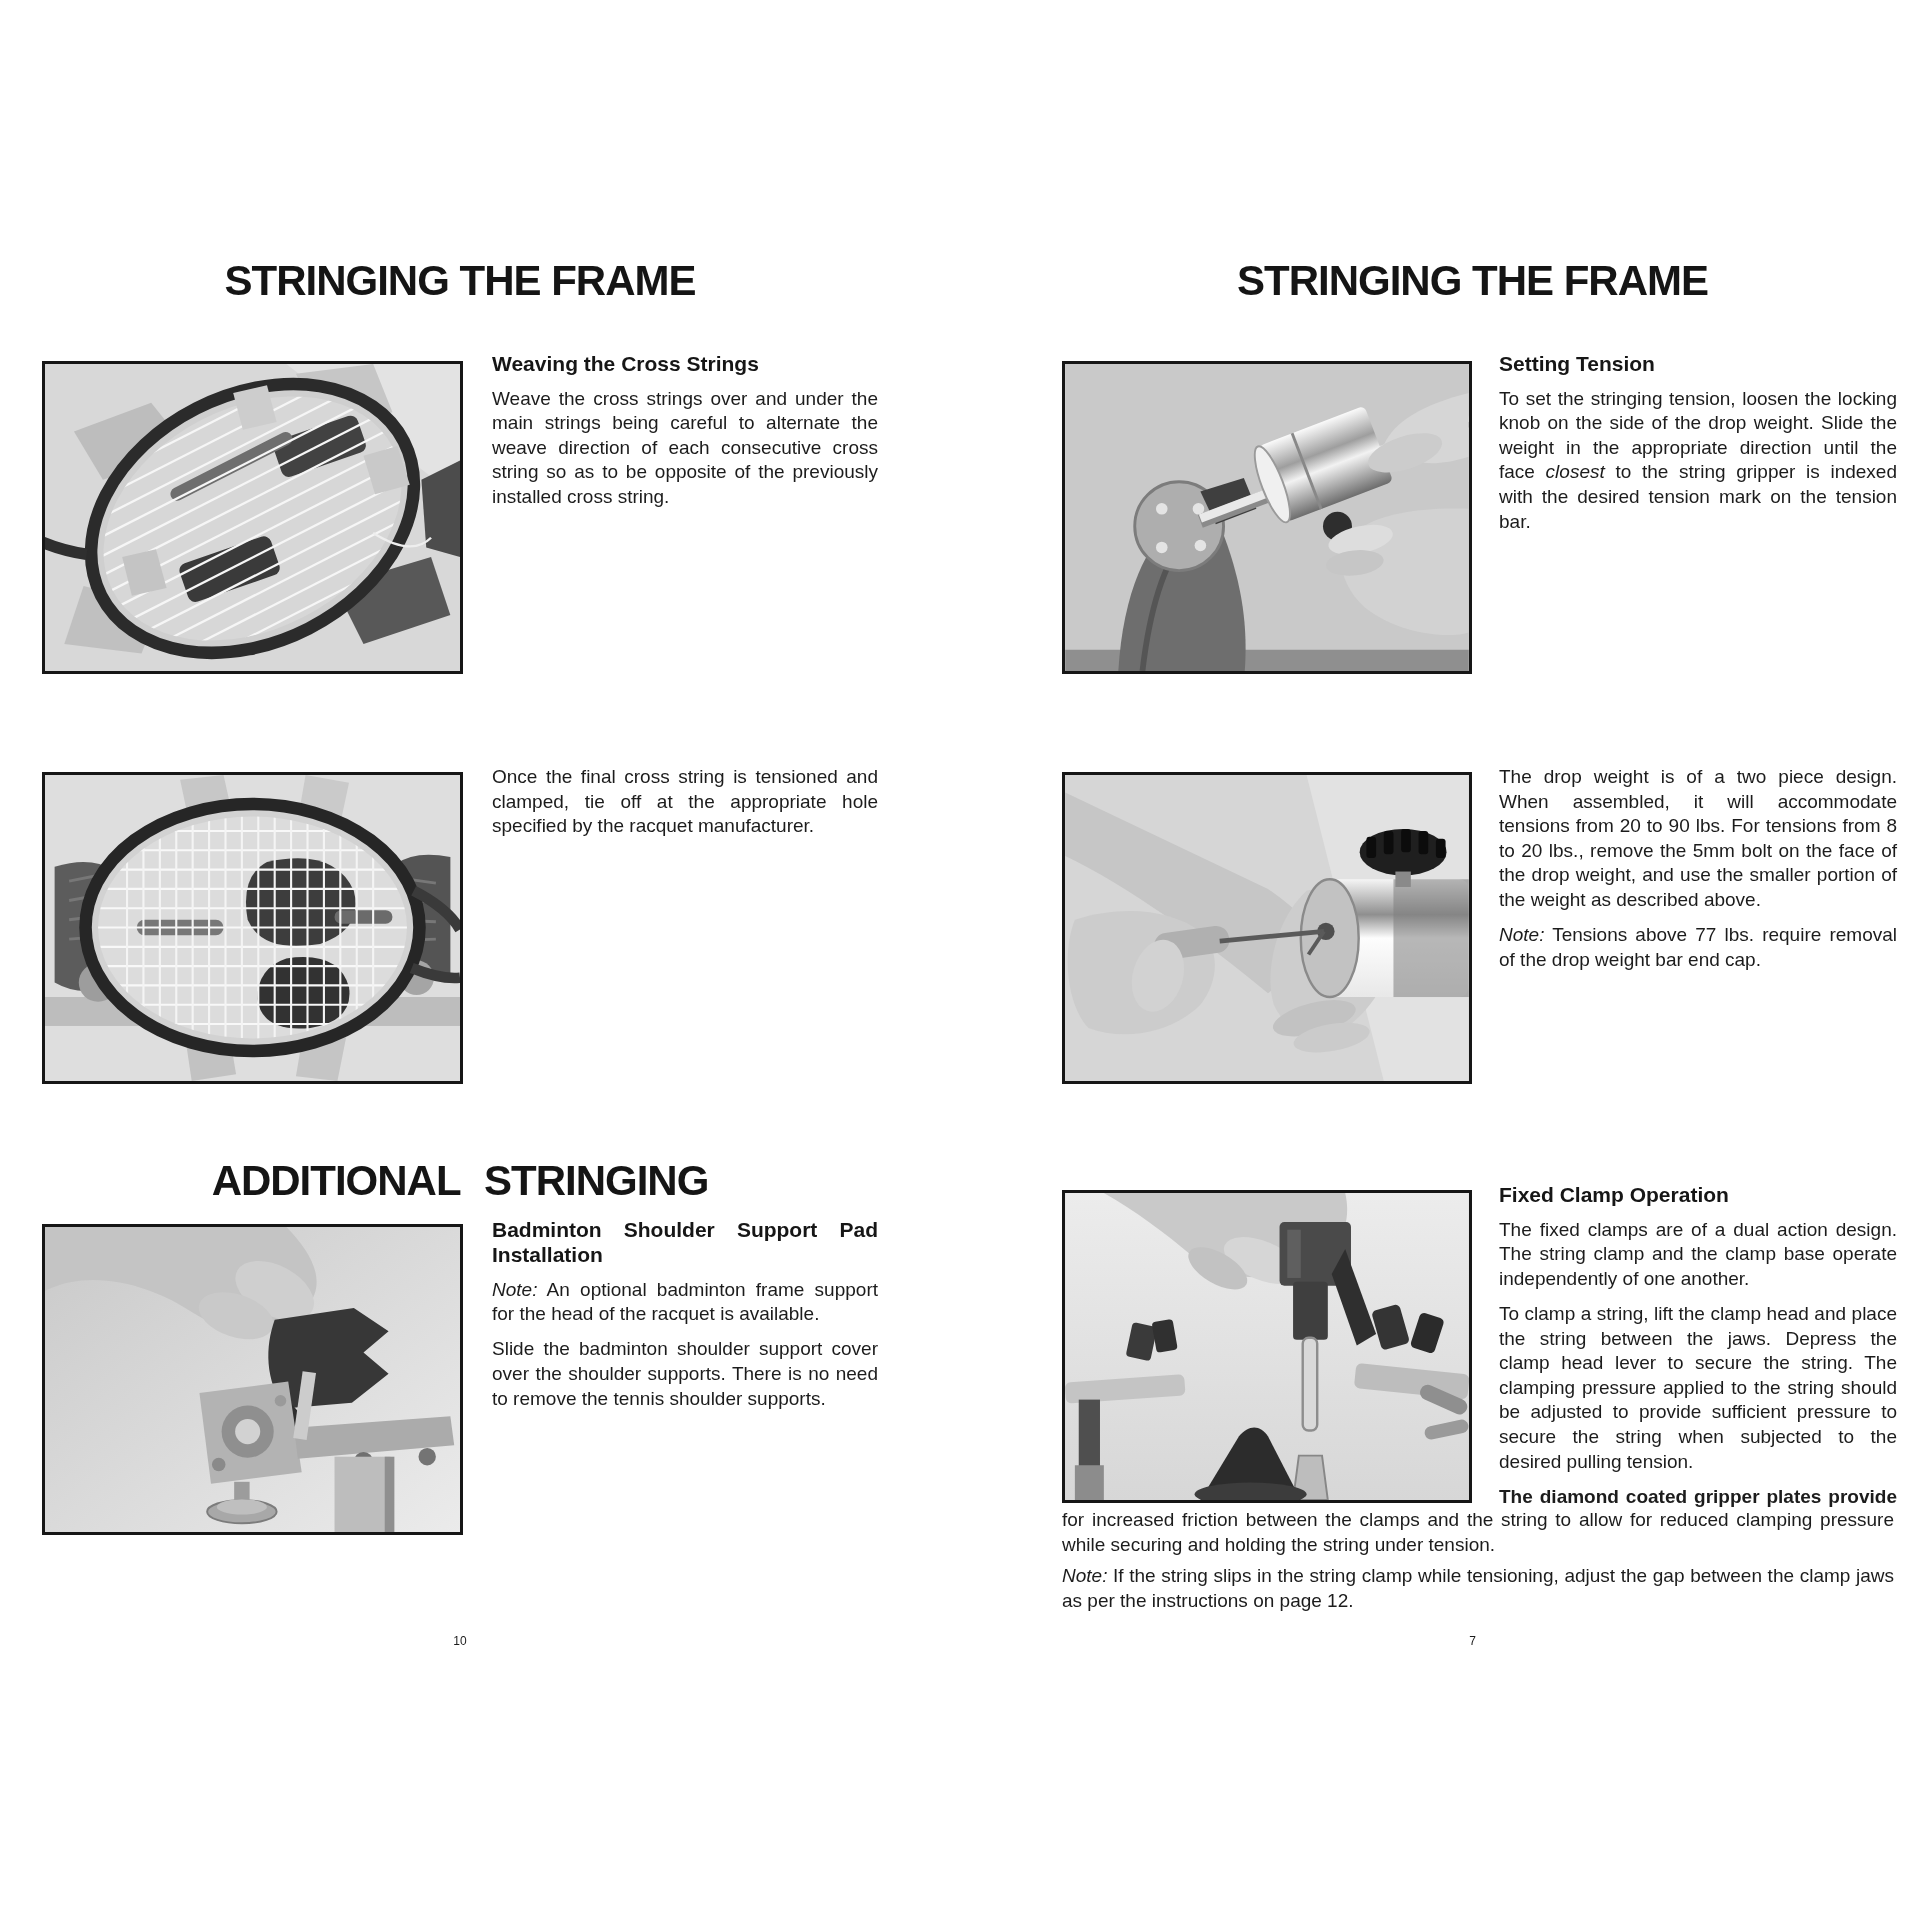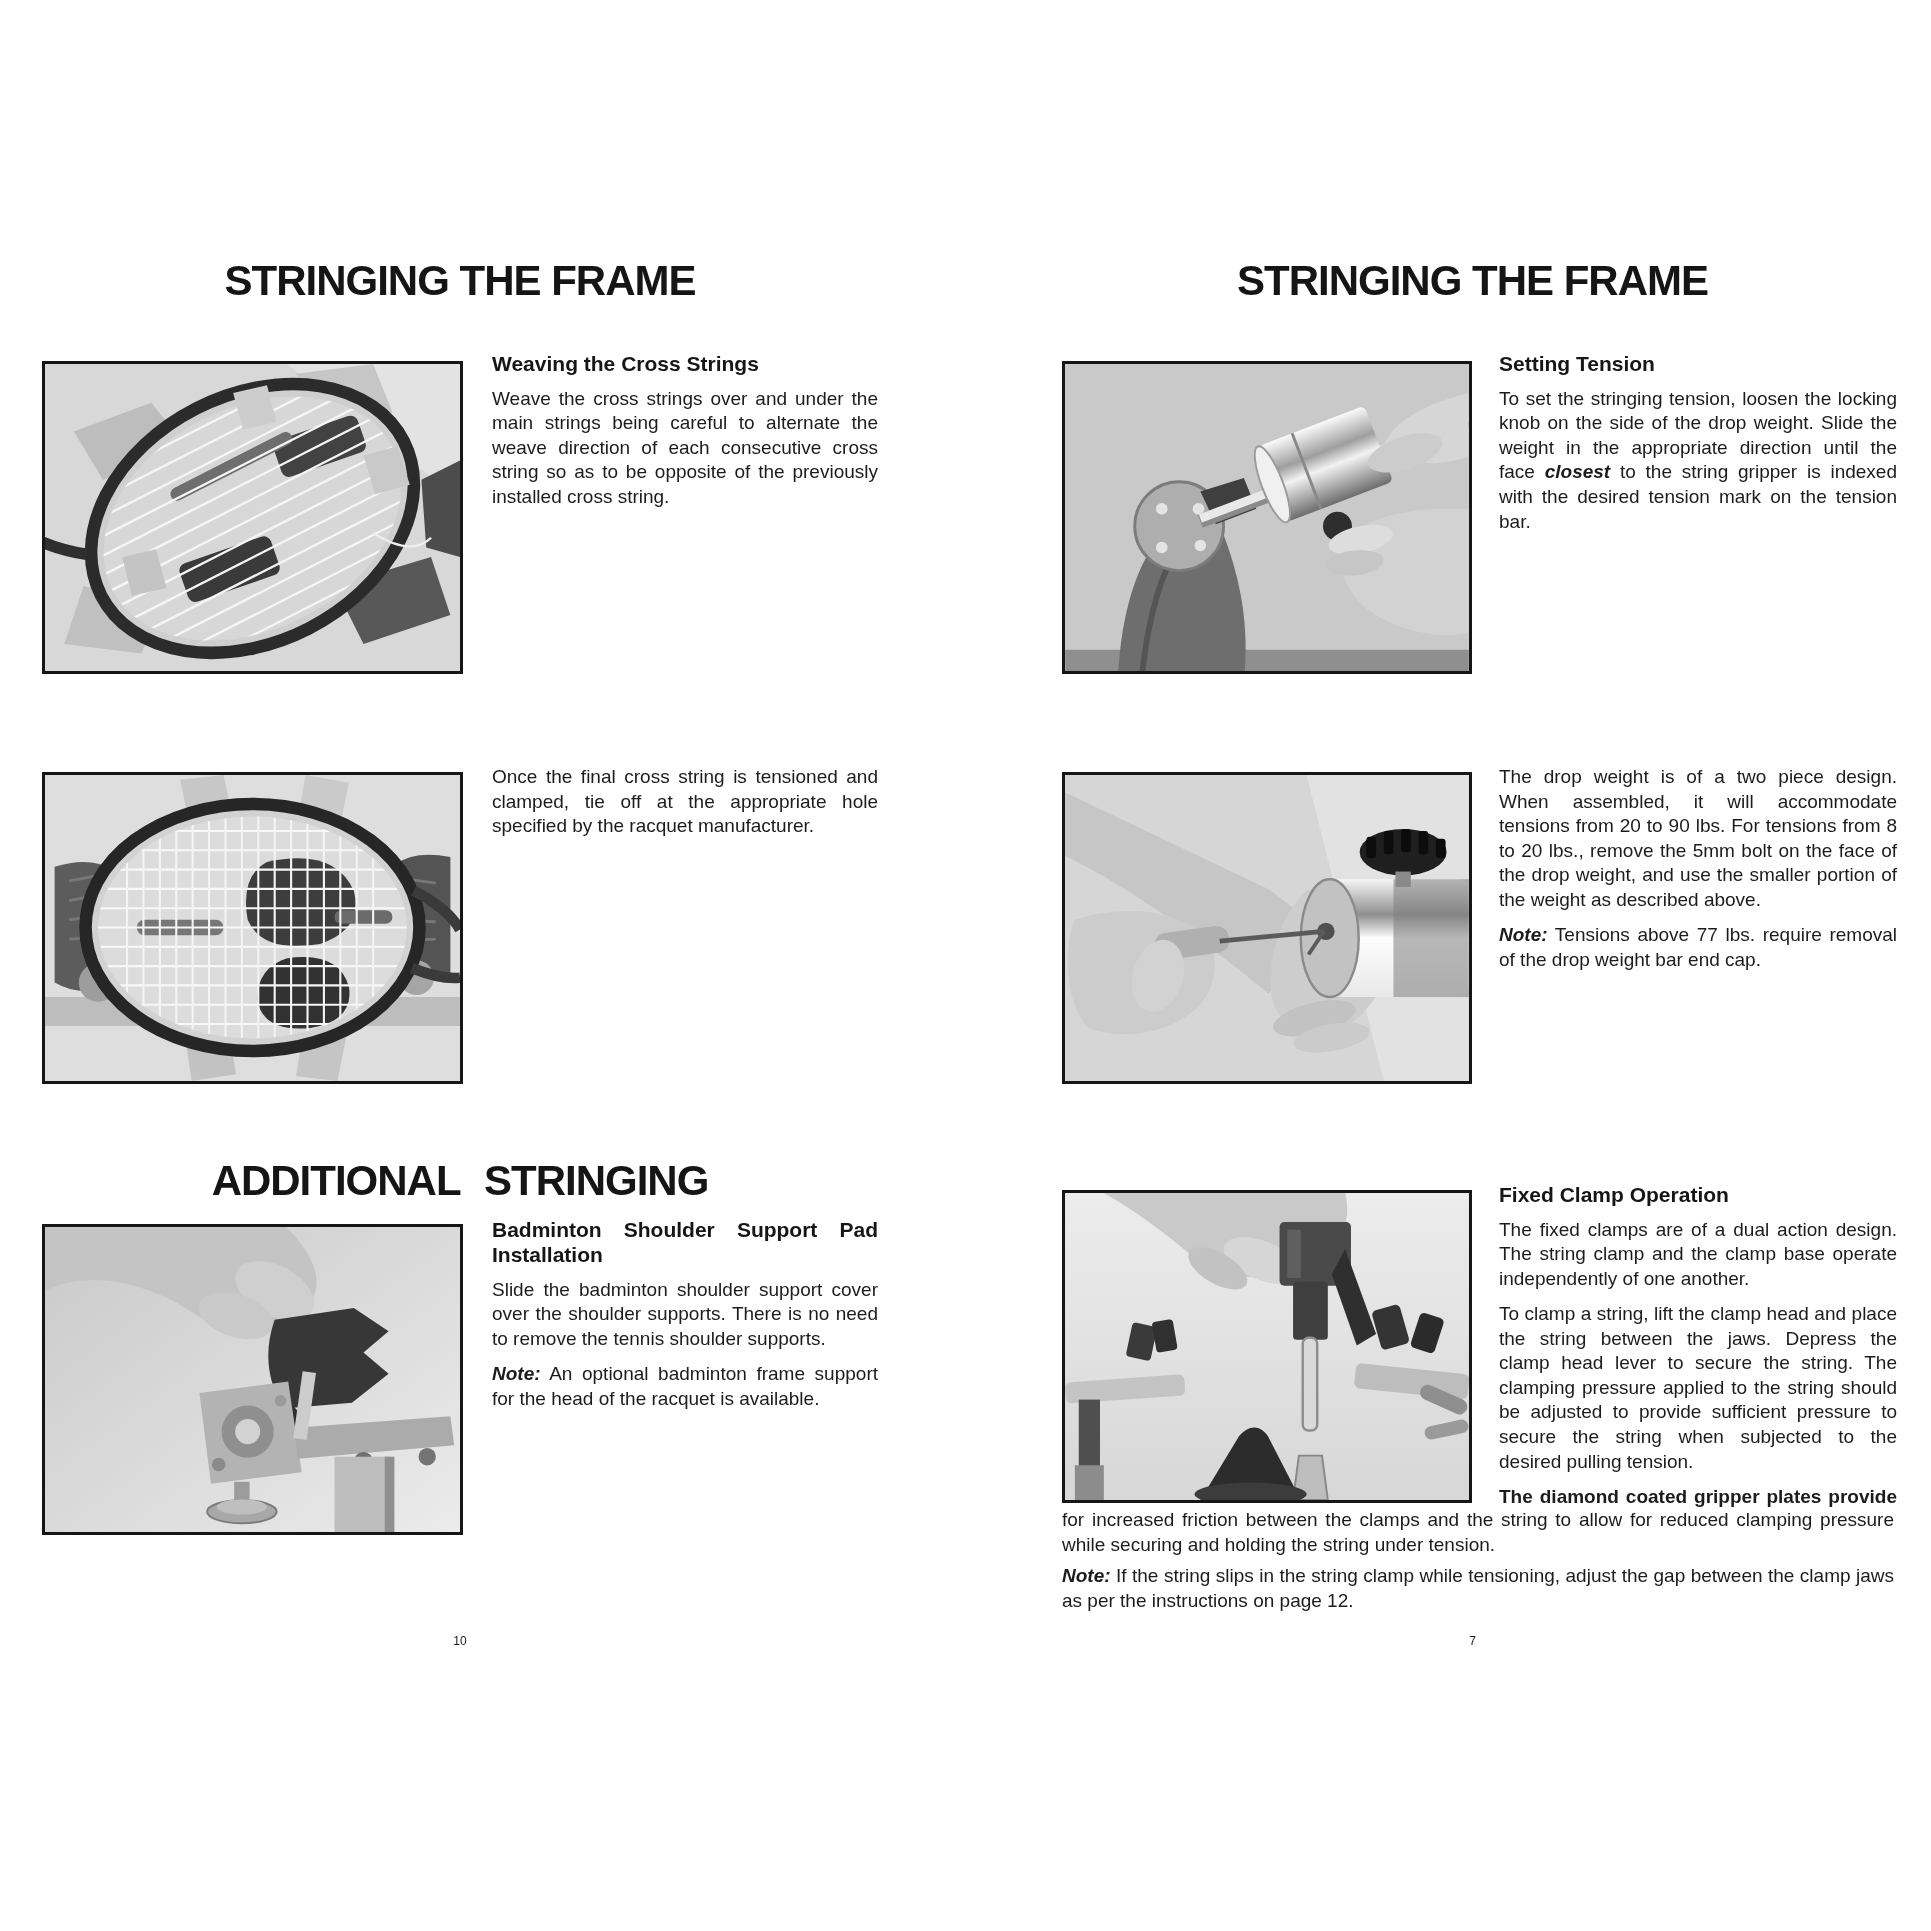--- a/index.html
+++ b/index.html
@@ -18,21 +18,21 @@
     margin:0;padding:0;overflow:hidden;
   }
   .photo svg{display:block;}
   .cap{position:absolute;text-align:justify;}
   .cap h2{
     font-size:21px;line-height:25px;font-weight:bold;margin:0 0 10.6px 0;color:#161616;
   }
   .cap p, .flow p{
     font-size:19px;line-height:24.6px;margin:0 0 10.6px 0;
   }
-  .bi{font-weight:bold;font-style:italic;}
+  .bi{font-weight:normal;font-style:italic;}
   .stretch{text-align-last:justify;font-weight:bold;}
   .pagenum{font-size:12px;text-align:center;}
   .flow{position:absolute;text-align:justify;}
 </style>
 </head>
 <body>
 
 <div class="abs" style="left:0;top:0;width:1851px;height:1931px;">
 
   <div>
@@ -200,22 +200,22 @@
         <rect x="262" y="150" width="14" height="70" fill="#cccccc" transform="rotate(8 269 185)"></rect>
 
         <rect x="196" y="264" width="16" height="26" fill="#9c9c9c"></rect>
         <ellipse cx="204" cy="295" rx="36" ry="12" fill="#a8a8a8" stroke="#7c7c7c" stroke-width="2"></ellipse>
         <ellipse cx="204" cy="290" rx="26" ry="8" fill="#bfbfbf"></ellipse>
       </svg>
     </figure>
 
     <div class="cap" style="left:492px;top:1217px;width:386px;">
       <h2>Badminton Shoulder Support Pad Installation</h2>
+      <p><span class="bi">Note:</span> <span>An optional badminton frame support for the head of the racquet is available.</span></p>
       <p>Slide the badminton shoulder support cover over the shoulder supports. There is no need to remove the tennis shoulder supports.</p>
-      <p><span class="bi">Note:</span> <span>An optional badminton frame support for the head of the racquet is available.</span></p>
     </div>
 
     <div class="abs pagenum" style="left:42px;top:1634px;width:836px;">10</div>
   </div>
 
   <div>
 
     <div class="abs page-title" style="left:1062px;top:257px;width:821px;">STRINGING THE FRAME</div>
 
     <figure class="photo" style="left:1062px;top:361px;width:404px;height:307px;">

